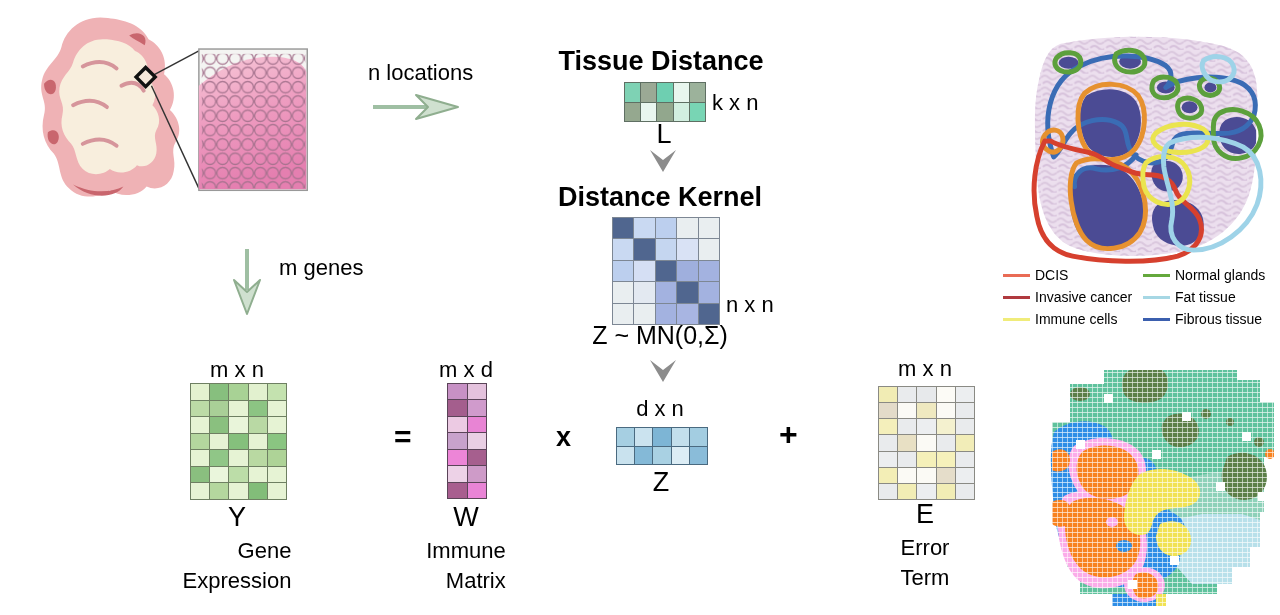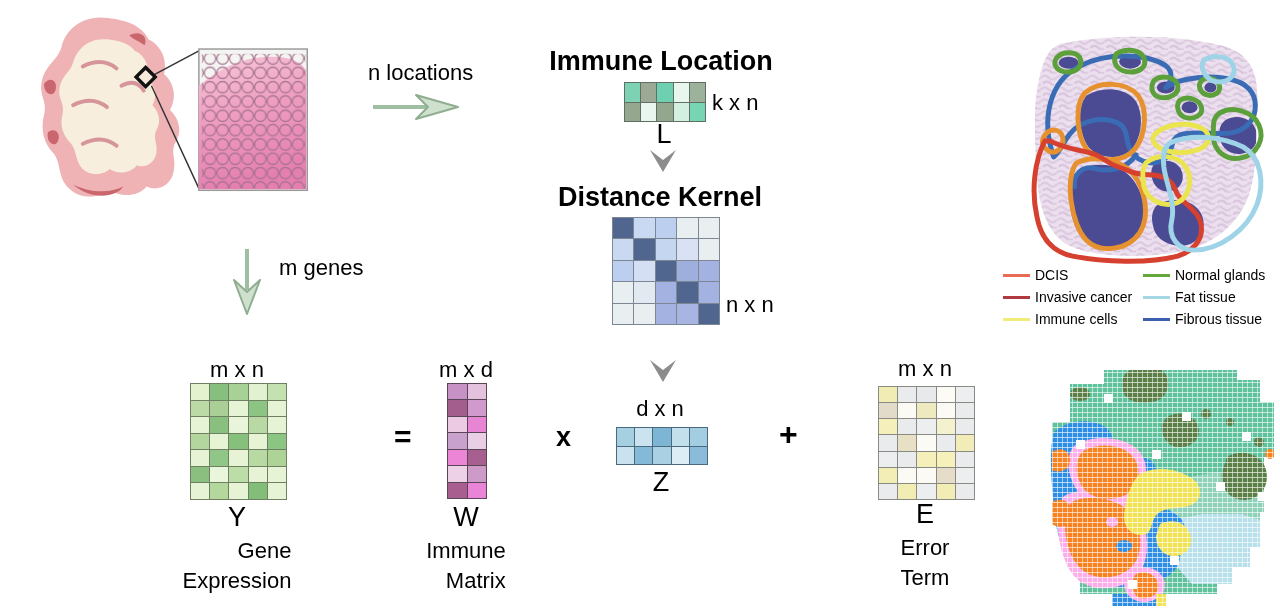--- a/index.html
+++ b/index.html
@@ -78,21 +78,21 @@
     <line x1="3" y1="15" x2="58" y2="15" stroke="#9fbfa3" stroke-width="4"></line>
     <path d="M46,3 L88,15 L46,27 L58,15 Z" fill="#cfe0cf" stroke="#8fae8f" stroke-width="2" stroke-linejoin="round"></path>
   </svg>
 
   <svg class="abs" style="left:230px;top:246px" width="34" height="72">
     <line x1="17" y1="3" x2="17" y2="44" stroke="#9fbfa3" stroke-width="4"></line>
     <path d="M4,34 L17,68 L30,34 L17,46 Z" fill="#cfe0cf" stroke="#8fae8f" stroke-width="2" stroke-linejoin="round"></path>
   </svg>
   <div class="abs dim" style="left:279px;top:255px">m genes</div>
 
-  <div class="abs ctr title" style="left:661px;top:46px">Immune Location</div>
+  <div class="abs ctr title" style="left:661px;top:46px">Tissue Distance</div>
   <div id="mxL" class="abs mx" style="background: rgb(95, 111, 99); grid-template-columns: repeat(5, 1fr); grid-template-rows: repeat(2, 1fr);">
       <div class="cell" style="background: rgb(126, 210, 180);"></div>
       <div class="cell" style="background: rgb(155, 169, 149);"></div>
       <div class="cell" style="background: rgb(110, 207, 177);"></div>
       <div class="cell" style="background: rgb(232, 246, 238);"></div>
       <div class="cell" style="background: rgb(156, 178, 155);"></div>
       <div class="cell" style="background: rgb(149, 168, 143);"></div>
       <div class="cell" style="background: rgb(233, 246, 239);"></div>
       <div class="cell" style="background: rgb(146, 167, 141);"></div>
       <div class="cell" style="background: rgb(210, 239, 224);"></div>
@@ -126,20 +126,21 @@
       <div class="cell" style="background: rgb(163, 178, 224);"></div>
       <div class="cell" style="background: rgb(80, 102, 143);"></div>
       <div class="cell" style="background: rgb(163, 178, 224);"></div>
       <div class="cell" style="background: rgb(233, 238, 240);"></div>
       <div class="cell" style="background: rgb(233, 238, 240);"></div>
       <div class="cell" style="background: rgb(163, 178, 224);"></div>
       <div class="cell" style="background: rgb(168, 181, 226);"></div>
       <div class="cell" style="background: rgb(80, 102, 143);"></div>
     </div>
   <div class="abs dim" style="left:726px;top:292px">n x n</div>
+  <div class="abs ctr" style="left:660px;top:321px;font-size:25px">Z ~ MN(0,Σ)</div>
   <svg class="abs" style="left:648px;top:360px" width="30" height="24">
     <path d="M2,0 L15,10 L28,0 L15,22 Z" fill="#8c8c8c"></path>
   </svg>
 
   <div class="abs ctr dim" style="left:660px;top:396px">d x n</div>
   <div id="mxZ" class="abs mx" style="background: rgb(74, 106, 128); grid-template-columns: repeat(5, 1fr); grid-template-rows: repeat(2, 1fr);">
       <div class="cell" style="background: rgb(166, 207, 226);"></div>
       <div class="cell" style="background: rgb(203, 227, 239);"></div>
       <div class="cell" style="background: rgb(125, 181, 213);"></div>
       <div class="cell" style="background: rgb(195, 223, 236);"></div>

